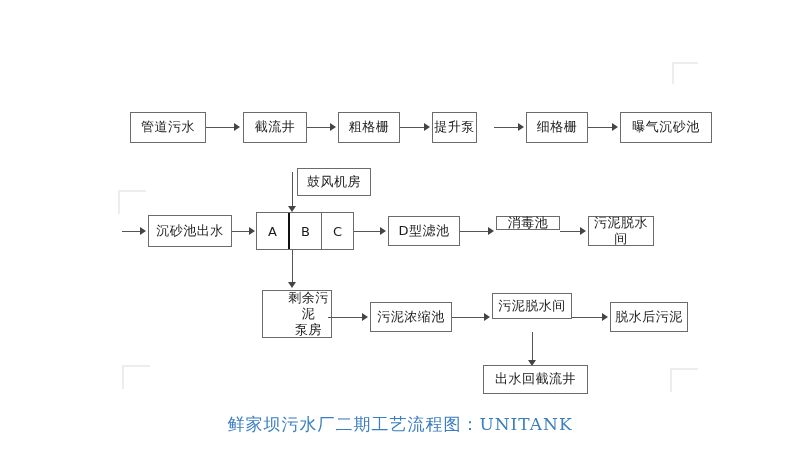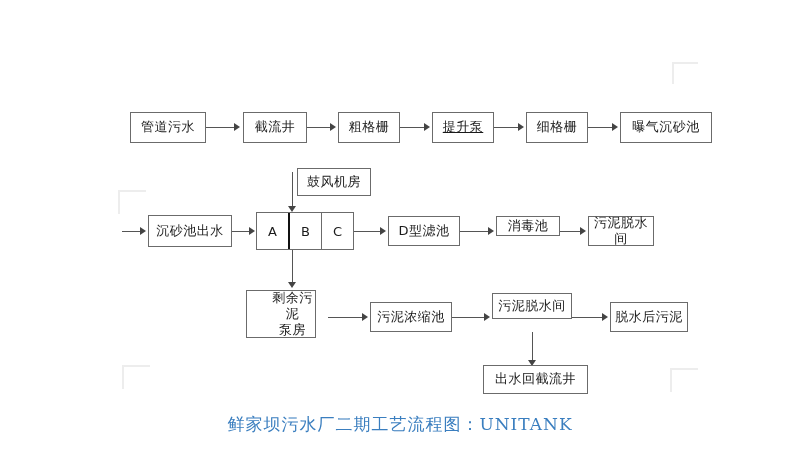--- a/index.html
+++ b/index.html
@@ -120,21 +120,21 @@
   <div class="arrow-r" style="left:234px; top:123px;"></div>
 
   <div class="node" style="left:243px; top:112px; width:64px; height:31px;">截流井</div>
   <div class="conn-h" style="left:307px; top:127px; width:25px;"></div>
   <div class="arrow-r" style="left:330px; top:123px;"></div>
 
   <div class="node" style="left:338px; top:112px; width:62px; height:31px;">粗格栅</div>
   <div class="conn-h" style="left:400px; top:127px; width:26px;"></div>
   <div class="arrow-r" style="left:424px; top:123px;"></div>
 
-  <div class="node" style="left:432px; top:112px; width:62px; height:31px;text-decoration:underline;">提升泵</div>
+  <div class="node" style="left:432px; top:112px; width:45px; height:31px;">提升泵</div>
   <div class="conn-h" style="left:494px; top:127px; width:26px;"></div>
   <div class="arrow-r" style="left:518px; top:123px;"></div>
 
   <div class="node" style="left:526px; top:112px; width:62px; height:31px;">细格栅</div>
   <div class="conn-h" style="left:588px; top:127px; width:26px;"></div>
   <div class="arrow-r" style="left:612px; top:123px;"></div>
 
   <div class="node" style="left:297px; top:168px; width:74px; height:28px;">鼓风机房</div>
 
   <div class="node" style="left:620px; top:112px; width:92px; height:31px;">曝气沉砂池</div>
@@ -154,30 +154,30 @@
     <div class="cell div-thin">C</div>
   </div>
 
   <div class="conn-h" style="left:354px; top:231px; width:28px;"></div>
   <div class="arrow-r" style="left:380px; top:227px;"></div>
 
   <div class="node" style="left:388px; top:216px; width:72px; height:30px;">D型滤池</div>
   <div class="conn-h" style="left:460px; top:231px; width:30px;"></div>
   <div class="arrow-r" style="left:488px; top:227px;"></div>
 
-  <div class="node" style="left:496px; top:216px; width:64px; height:20px;">消毒池</div>
+  <div class="node" style="left:496px; top:216px; width:64px; height:14px;">消毒池</div>
   <div class="conn-h" style="left:560px; top:231px; width:22px;"></div>
   <div class="arrow-r" style="left:580px; top:227px;"></div>
 
   <div class="node" style="left:588px; top:216px; width:66px; height:30px;">污泥脱水间</div>
 
   <div class="conn-v" style="left:292px; top:250px; height:34px;"></div>
   <div class="arrow-d" style="left:288px; top:282px;"></div>
 
-  <div class="node" style="left:246px; top:290px; width:70px; height:48px;padding-left:23px;">剩余污泥
+  <div class="node" style="left:262px; top:290px; width:70px; height:48px;padding-left:23px;">剩余污泥
 泵房</div>
   <div class="conn-h" style="left:328px; top:317px; width:36px;"></div>
   <div class="arrow-r" style="left:362px; top:313px;"></div>
 
   <div class="node" style="left:370px; top:302px; width:82px; height:30px;text-align:right;">污泥浓缩池</div>
   <div class="conn-h" style="left:452px; top:317px; width:34px;"></div>
   <div class="arrow-r" style="left:484px; top:313px;"></div>
 
   <div class="node" style="left:492px; top:293px; width:80px; height:26px;text-align:right;">污泥脱水间</div>
   <div class="conn-h" style="left:572px; top:317px; width:32px;"></div>

